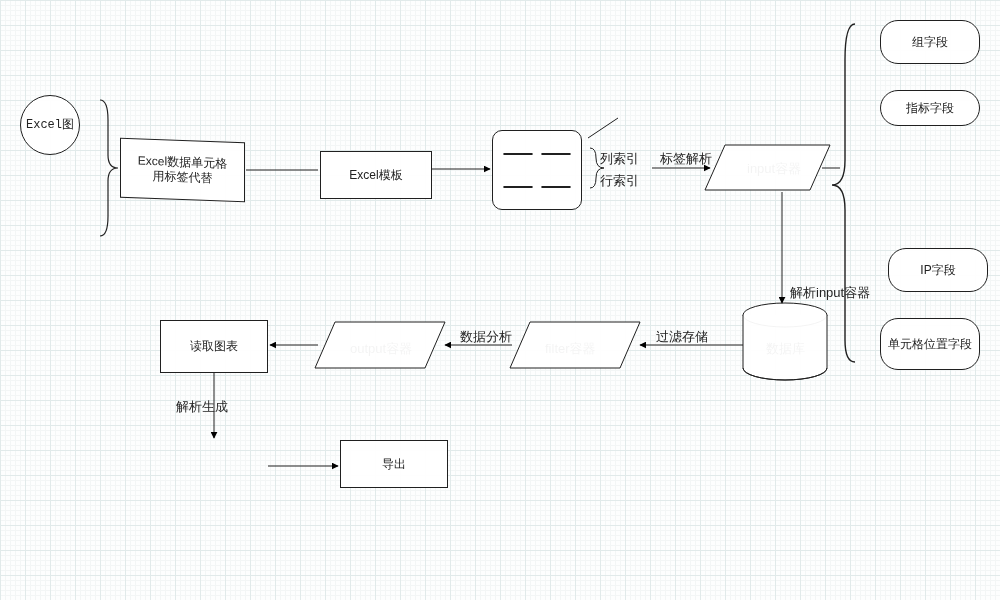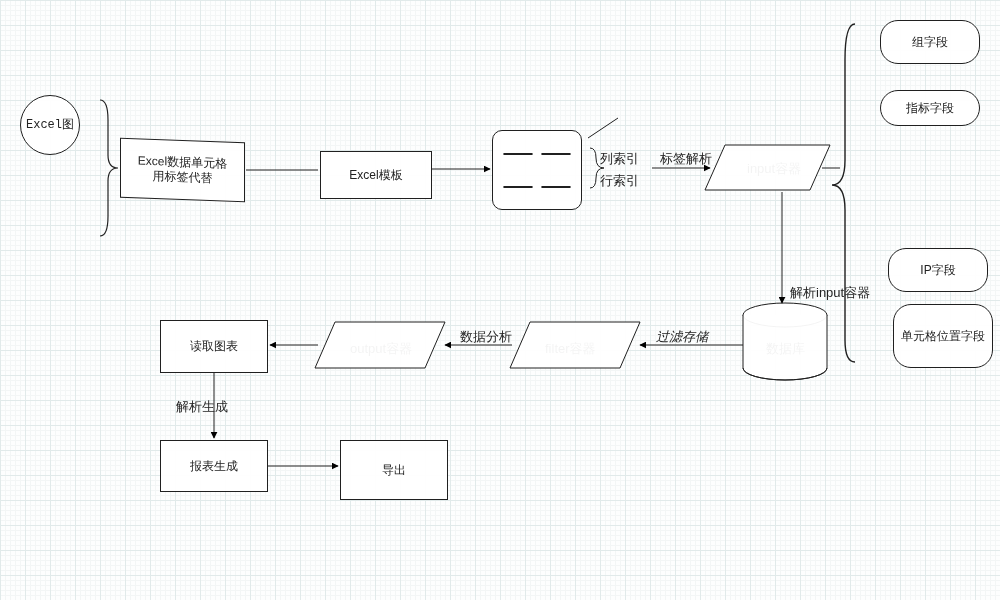--- a/index.html
+++ b/index.html
@@ -82,34 +82,33 @@
   <div class="label" style="left:747px;top:160px;">input容器</div>
 
   <div class="label" style="left:766px;top:340px;">数据库</div>
 
   <div class="label" style="left:545px;top:340px;">filter容器</div>
 
   <div class="label" style="left:350px;top:340px;">output容器</div>
 
   <div class="node rect" style="left:160px;top:320px;width:108px;height:53px;">读取图表</div>
 
-  <div class="node rect" style="left:160px;top:440px;width:108px;height:52px;">报表生成</div>
 
-  <div class="node rect" style="left:340px;top:440px;width:108px;height:60px;">导出</div>
+  <div class="node rect" style="left:340px;top:440px;width:108px;height:48px;">导出</div>
 
   <div class="node rrect" style="left:880px;top:20px;width:100px;height:44px;">组字段</div>
   <div class="node rrect" style="left:880px;top:90px;width:100px;height:36px;">指标字段</div>
   <div class="node rrect" style="left:880px;top:248px;width:100px;height:44px;margin-left:8px;">IP字段</div>
-  <div class="node rrect" style="left:880px;top:304px;width:100px;height:64px;white-space:pre-line;margin-left:13px;">单元格位置字段</div>
+  <div class="node rrect" style="left:880px;top:318px;width:100px;height:52px;white-space:pre-line;">单元格位置字段</div>
 
   <div class="label" style="left:600px;top:150px;">列索引</div>
   <div class="label" style="left:600px;top:172px;">行索引</div>
   <div class="label" style="left:660px;top:150px;">标签解析</div>
   <div class="label" style="left:790px;top:240px;margin-top:44px;">解析input容器</div>
-  <div class="label" style="left:656px;top:328px;font-style:italic;">过滤存储</div>
+  <div class="label" style="left:656px;top:328px;">过滤存储</div>
   <div class="label" style="left:460px;top:328px;">数据分析</div>
   <div class="label" style="left:176px;top:398px;">解析生成</div>
 
   <svg class="overlay" viewBox="0 0 1000 600">
     <defs>
       <marker id="ah" viewBox="0 0 10 10" refX="9" refY="5" markerWidth="7" markerHeight="7" orient="auto-start-reverse">
         <path d="M0,0 L10,5 L0,10 z" fill="var(--arrowhead)"></path>
       </marker>
     </defs>
 

